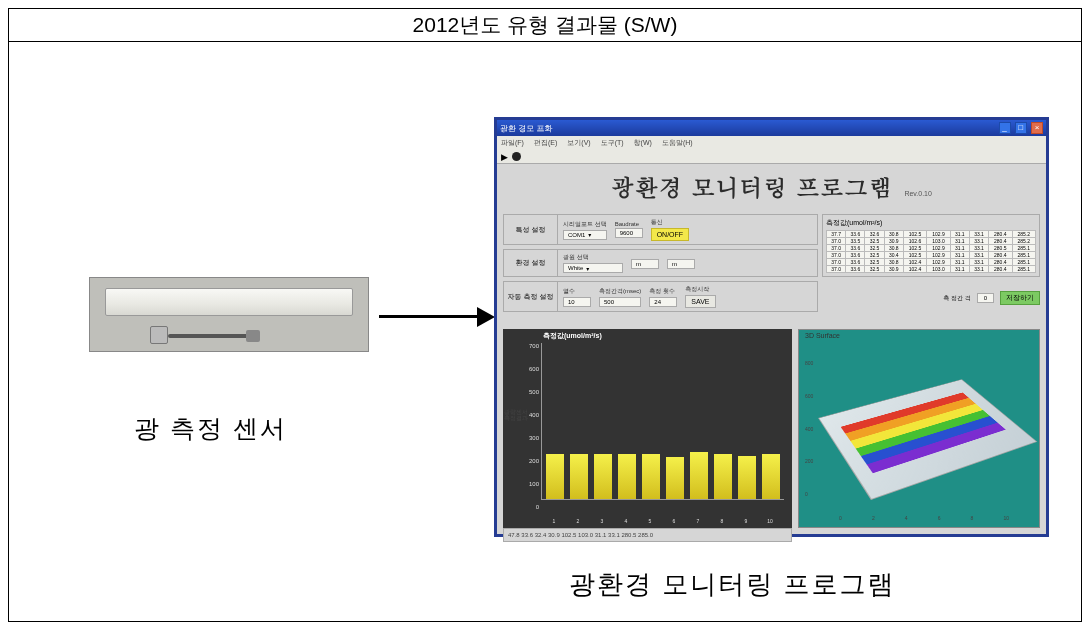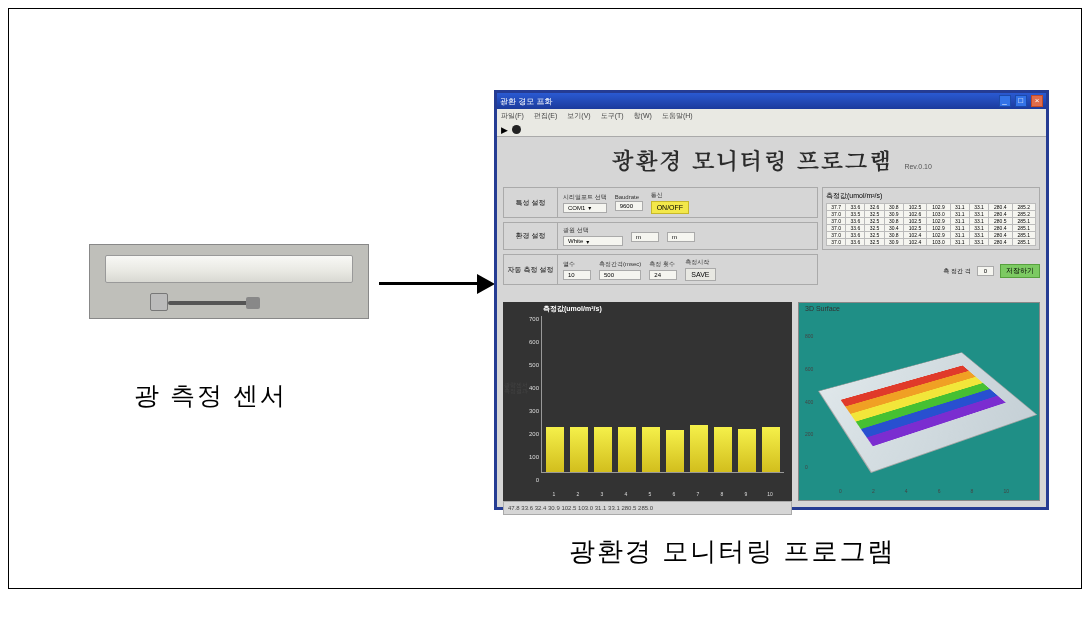--- a/index.html
+++ b/index.html
@@ -22,21 +22,21 @@
 
     .sensor-label { position: absolute; left: 125px; top: 370px; font-size: 25px; letter-spacing: 2px; }
 
     .arrow { position: absolute; left: 370px; top: 265px; }
     .arrow-line { position: absolute; height: 3px; width: 100px; background: #000; top: 8px; }
     .arrow-head { position: absolute; left: 98px; top: 0;
       border-left: 18px solid #000; border-top: 10px solid transparent; border-bottom: 10px solid transparent; }
 
     .prog-label { position: absolute; left: 560px; top: 525px; font-size: 26px; letter-spacing: 2px; }
 
-    .app-window { position: absolute; left: 485px; top: 81px; width: 555px; height: 420px;
+    .app-window { position: absolute; left: 485px; top: 75px; width: 555px; height: 420px;
       border: 3px solid #253c93; background: #d6d6d6; font-size: 8px; }
     .title-bar { height: 16px; background: linear-gradient(180deg, #2a5ad2, #1b3a9c);
       display: flex; justify-content: space-between; align-items: center; padding: 0 3px; color: #fff; font-size: 8px;}
     .title-btns span { display: inline-block; width: 12px; height: 12px; background: #3373e8; border: 1px solid #1c4aaa; margin-left: 2px; text-align: center; font-size: 8px; line-height: 10px; color: #fff;}
     .title-btns .close { background: #e06c4b; border-color: #c04a28;}
     .menu-bar { height: 14px; background: #e9e9e3; padding: 0 4px; font-size: 7px; color: #444; display: flex; gap: 10px; align-items: center; }
     .tool-bar { height: 14px; background: #e9e9e3; display: flex; gap: 4px; padding: 0 4px; align-items: center; border-bottom: 1px solid #aaa; }
     .tool-bar .dot { width: 9px; height: 9px; background: #222; border-radius: 50%; }
     .tool-bar .arr { font-size: 9px; }
 
@@ -94,20 +94,23 @@
     .surface-axes { position: absolute; inset: 0; }
     .zvals { position: absolute; left: 6px; top: 30px; bottom: 30px; display: flex; flex-direction: column; justify-content: space-between; font-size: 5px; color: #444;}
     .xvals { position: absolute; bottom: 6px; left: 40px; right: 30px; display: flex; justify-content: space-between; font-size: 5px; color: #444;}
   </style>
 </head>
 <body>
 
 <div class="page">
   <table class="outer-table">
     <tbody>
+        <tr>
+          <td class="header-cell">2012년도 유형 결과물 (S/W)</td>
+        </tr>
     <tr>
           <td class="body-cell">
 
       <div class="sensor-box">
         <div class="led-bar"></div>
         <div class="cable">
           <div class="cable-conn"></div>
           <div class="cable-wire"></div>
           <div class="cable-plug"></div>
         </div>

